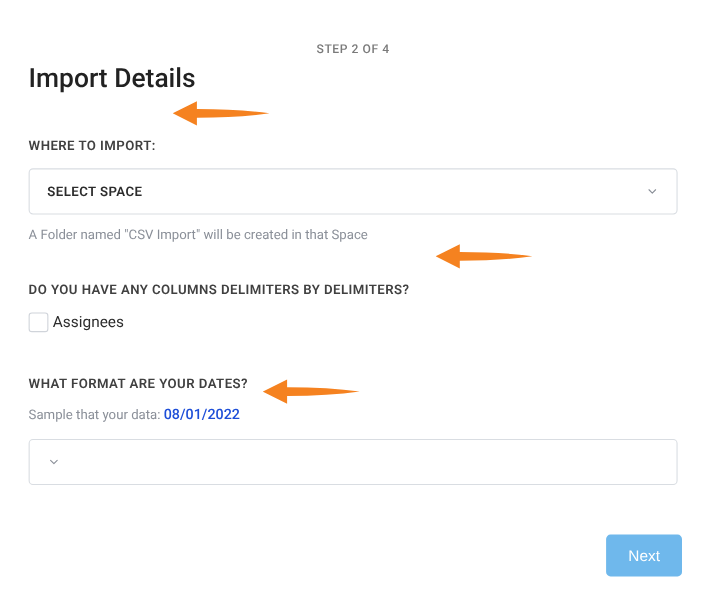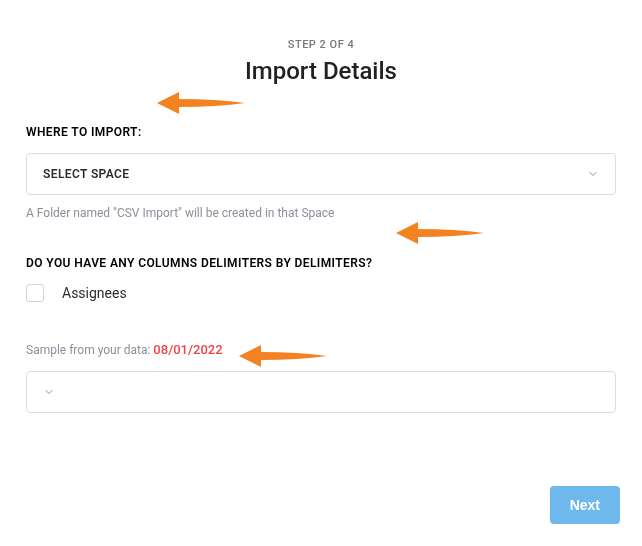--- a/index.html
+++ b/index.html
@@ -17,32 +17,32 @@
   }
   .step-indicator {
     text-align: center;
     font-size: 11px;
     letter-spacing: 0.5px;
     color: #7a7a7a;
     padding-top: 22px;
     font-weight: 500;
   }
   .page-title {
-    text-align: center;
+    text-align: left;
     font-size: 24px;
     font-weight: 500;
     color: #222;
     margin-top: 6px;
     margin-bottom: 40px;
   }
   .section-label {
     font-size: 12px;
     font-weight: 600;
     letter-spacing: 0.4px;
-    color: #000000;
+    color: #404040;
     margin-bottom: 14px;
     display: flex;
     align-items: center;
     gap: 12px;
   }
   .select {
     width: 100%;
     height: 42px;
     border: 1px solid #d9dde2;
     border-radius: 4px;
@@ -69,21 +69,21 @@
     color: #8a8f98;
     line-height: 1.45;
     margin-top: 10px;
   }
   .section { margin-bottom: 34px; }
   .section.delim { margin-bottom: 40px; }
   .delim .helper { margin-top: 6px; }
   .checkbox-row {
     display: flex;
     align-items: center;
-    gap: 18px;
+    gap: 4px;
     margin-top: 14px;
   }
   .checkbox {
     width: 18px;
     height: 18px;
     border: 1px solid #d0d4da;
     border-radius: 3px;
     background: #fff;
     cursor: pointer;
   }
@@ -91,32 +91,32 @@
     font-size: 14px;
     color: #2c2c2c;
   }
   .sample-line {
     font-size: 12px;
     color: #8a8f98;
     margin-top: 6px;
     margin-bottom: 14px;
   }
   .sample-value {
-    color: #ef4444;
+    color: #1d4ed8;
     font-weight: 500;
     font-size: 13px;
   }
   .next-btn {
     position: absolute;
     right: 22px;
     bottom: 22px;
     background: #6fb8ec;
     color: #fff;
     font-size: 14px;
-    font-weight: 700;
+    font-weight: 400;
     border: none;
     border-radius: 4px;
     padding: 11px 20px;
     cursor: pointer;
     margin-top: 12px;
   }
   .arrow {
     position: absolute;
     pointer-events: none;
   }
@@ -145,22 +145,25 @@
     <div class="section-label">
       <span>DO YOU HAVE ANY COLUMNS DELIMITERS BY DELIMITERS?</span>
     </div>
     <div class="checkbox-row">
       <div class="checkbox"></div>
       <span class="checkbox-label">Assignees</span>
     </div>
   </div>
 
   <div class="section">
+    <div class="section-label">
+      <span>WHAT FORMAT ARE YOUR DATES?</span>
+    </div>
     <div class="sample-line">
-      <span>Sample from your data: </span><span class="sample-value">08/01/2022</span>
+      <span>Sample that your data: </span><span class="sample-value">08/01/2022</span>
     </div>
     <div class="select">
       <svg class="chevron" viewBox="0 0 24 24">
           <path d="M6 9l6 6 6-6" fill="none" stroke="#8a8f98" stroke-width="2" stroke-linecap="round" stroke-linejoin="round"></path>
         </svg>
     </div>
   </div>
 </div>
 
 <button class="next-btn">Next</button>

